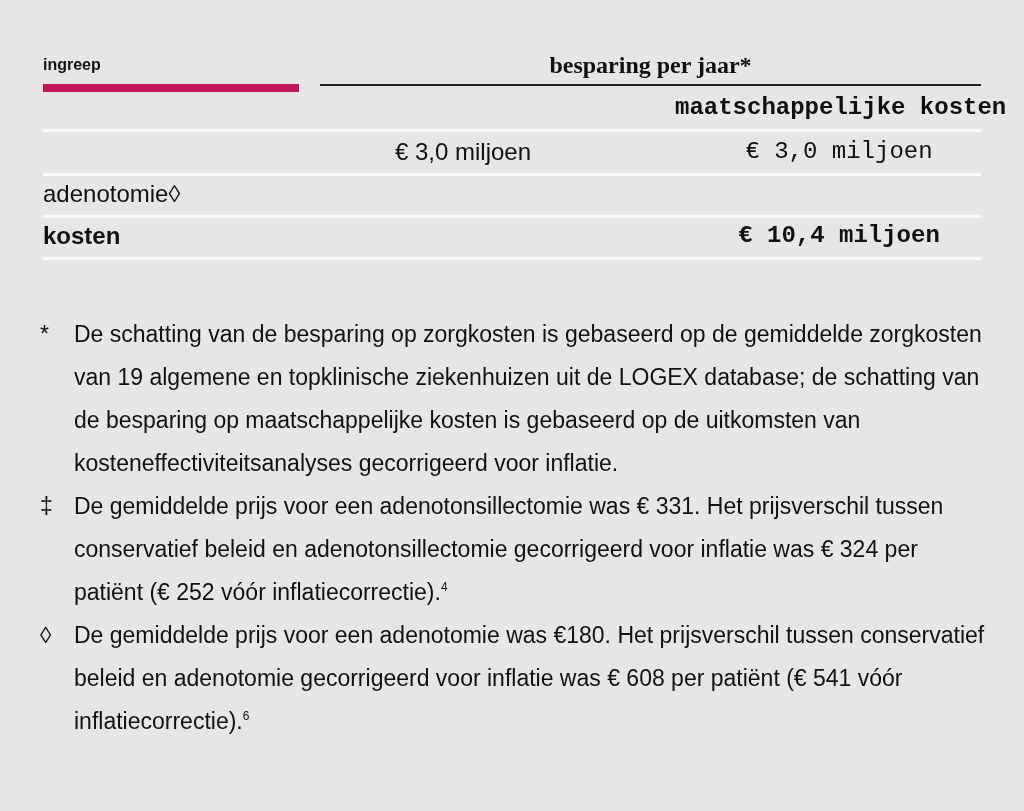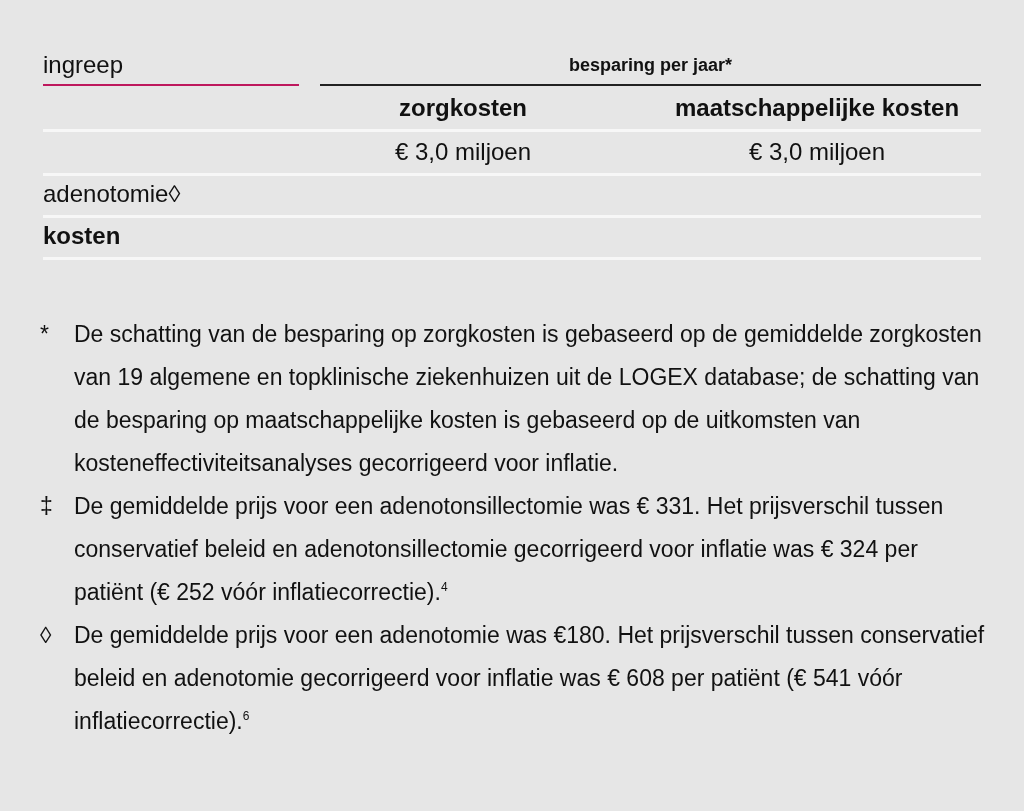--- a/index.html
+++ b/index.html
@@ -6,56 +6,56 @@
     body {
       width: 1024px; height: 811px;
       background: #e6e6e6;
       color: #111;
       font-family: "Liberation Sans", sans-serif;
       position: relative;
       overflow: hidden;
     }
     .tbl { position: absolute; left: 43px; top: 0; width: 938px; }
     .hdr1 { position: absolute; top: 50px; height: 34px; }
-    .h-ingreep { left: 0; width: 256px; font-weight: normal; font-size: 24px; line-height: 30px; border-bottom: 2px solid #be185d; }
-    .h-besparing { left: 277px; width: 661px; font-weight: bold; font-size: 18px; line-height: 30px; text-align: center; border-bottom: 2px solid #222; }
+    .h-ingreep { left: 0; width: 256px; font-weight: bold; font-size: 16px; line-height: 30px; border-bottom: 8px solid #be185d; }
+    .h-besparing { left: 277px; width: 661px; font-weight: bold; font-size: 24px; line-height: 30px; text-align: center; border-bottom: 2px solid #222; font-family: Liberation Serif, serif; }
     .row { position: absolute; left: 0; width: 938px; height: 42px; border-bottom: 3px solid #f7f7f7; }
     .cell { position: absolute; top: 0; line-height: 42px; font-size: 24px; white-space: nowrap; }
     .c0 { left: 0; }
     .c1 { left: 320px; width: 200px; text-align: center; }
-    .c2 { left: 610px; width: 328px; text-align: center; }
+    .c2 { left: 632px; width: 328px; text-align: center; font-family: Liberation Mono, monospace; }
     .bold { font-weight: bold; }
     .notes { position: absolute; left: 40px; top: 313px; width: 950px; font-size: 23px; line-height: 43px; }
     .note { position: relative; padding-left: 34px; }
     .mark { position: absolute; left: 0; top: 0; width: 30px; }
     sup { font-size: 12px; line-height: 0; }
   </style>
 </head>
 <body>
 
 <div class="tbl">
   <div class="hdr1 h-ingreep">ingreep</div>
   <div class="hdr1 h-besparing">besparing per jaar*</div>
 
   <div class="row" style="top:87px;">
-    <span class="cell c1 bold">zorgkosten</span>
     <span class="cell c2 bold">maatschappelijke kosten</span>
   </div>
 
   <div class="row" style="top:131px;">
     <span class="cell c1">€ 3,0 miljoen</span>
     <span class="cell c2">€ 3,0 miljoen</span>
   </div>
 
   <div class="row" style="top:173px;">
     <span class="cell c0">adenotomie◊</span>
   </div>
 
   <div class="row" style="top:215px;">
     <span class="cell c0 bold">kosten</span>
+    <span class="cell c2 bold">€ 10,4 miljoen</span>
   </div>
 </div>
 
 <div class="notes">
   <div class="note">
     <span class="mark">*</span>
     <span>De schatting van de besparing op zorgkosten is gebaseerd op de gemiddelde zorgkosten van 19 algemene en topklinische ziekenhuizen uit de LOGEX database; de schatting van de besparing op maatschappelijke kosten is gebaseerd op de uitkomsten van kosteneffectiviteitsanalyses gecorrigeerd voor inflatie.</span>
   </div>
   <div class="note">
     <span class="mark">‡</span>

